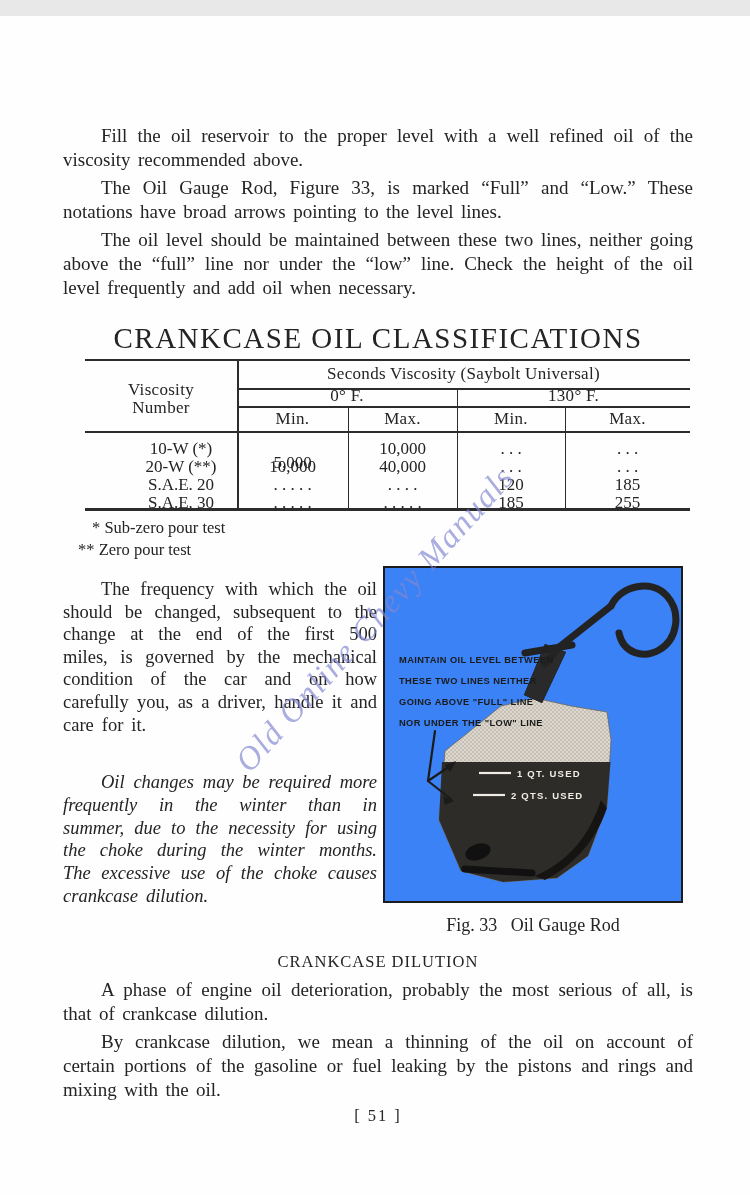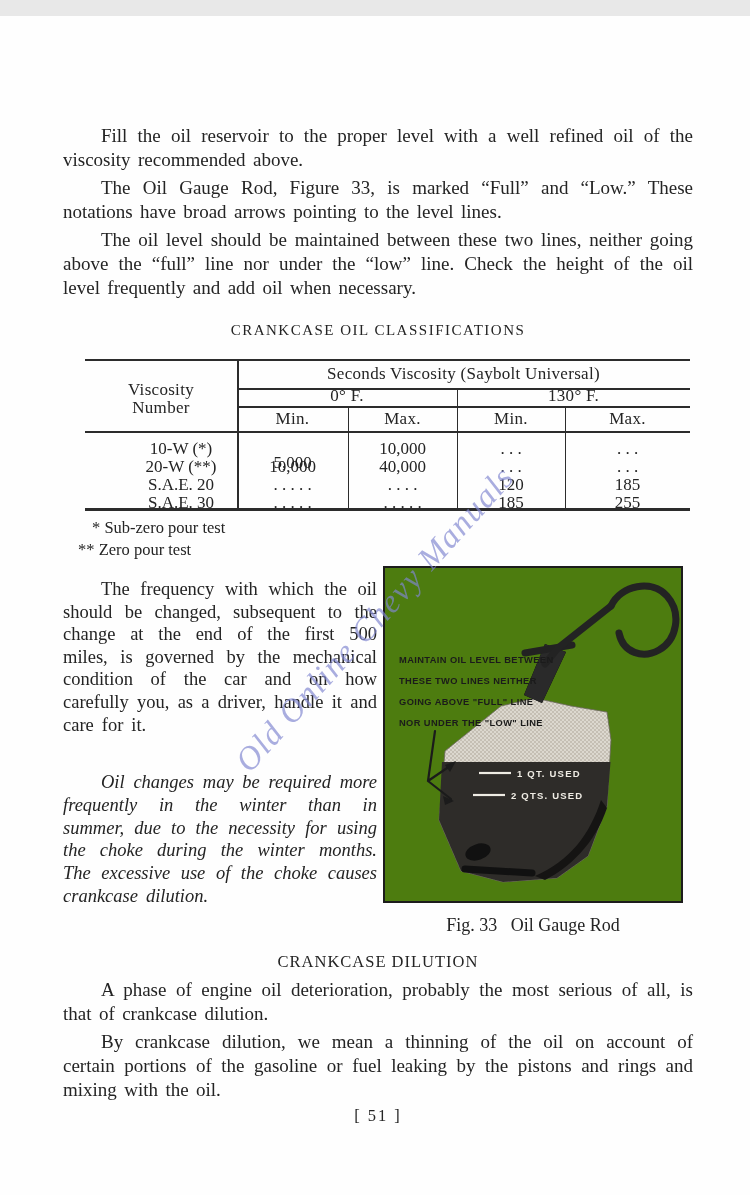--- a/index.html
+++ b/index.html
@@ -33,21 +33,21 @@
     position:absolute;left:63px;top:562px;width:314px;margin:0;
     font-size:18.5px;line-height:22.6px;text-align:justify;text-indent:38px;word-spacing:0.18em;
   }
   #left-col-p2{
     position:absolute;left:63px;top:755px;width:314px;margin:0;
     font-size:18.5px;line-height:22.8px;text-align:justify;text-indent:38px;
     font-style:italic;word-spacing:0.18em;
   }
   #figure-box{
     position:absolute;left:383px;top:550px;width:300px;height:337px;
-    border:2.5px solid #1c1c1c;box-sizing:border-box;background:#4d7c0f;
+    border:2.5px solid #1c1c1c;box-sizing:border-box;background:#3b82f6;
   }
   #figure-caption{
     position:absolute;left:383px;top:899px;width:300px;margin:0;
     text-align:center;font-size:18px;white-space:pre;
   }
   #watermark{
     position:absolute;left:375px;top:603px;
     transform:translate(-50%,-50%) rotate(-48deg);
     font-style:italic;font-size:33px;letter-spacing:1.5px;white-space:nowrap;
     color:rgba(128,134,208,0.68);pointer-events:none;z-index:5;
@@ -60,21 +60,21 @@
 </style>
 </head>
 <body>
 
 <div id="page">
 
   <p class="para" style="top:108px">Fill the oil reservoir to the proper level with a well refined oil of the viscosity recommended above.</p>
   <p class="para" style="top:160px">The Oil Gauge Rod, Figure 33, is marked “Full” and “Low.” These notations have broad arrows pointing to the level lines.</p>
   <p class="para" style="top:212px">The oil level should be maintained between these two lines, neither going above the “full” line nor under the “low” line. Check the height of the oil level frequently and add oil when necessary.</p>
 
-  <h2 class="heading" style="top:306px;font-size:15px">CRANKCASE OIL CLASSIFICATIONS</h2>
+  <h2 class="heading" style="top:306px;font-size:29px">CRANKCASE OIL CLASSIFICATIONS</h2>
 
   <div id="oil-table">
 
     <div class="hline" style="left:0;top:0;width:605px;height:2px"></div>
     <div class="hline" style="left:152px;top:29px;width:453px;height:1.5px"></div>
     <div class="hline" style="left:152px;top:47px;width:453px;height:1.5px"></div>
     <div class="hline" style="left:0;top:72px;width:605px;height:1.5px"></div>
     <div class="hline" style="left:0;top:149px;width:605px;height:2.5px"></div>
 
     <div class="vline" style="left:152px;top:0;width:1.5px;height:152px"></div>

